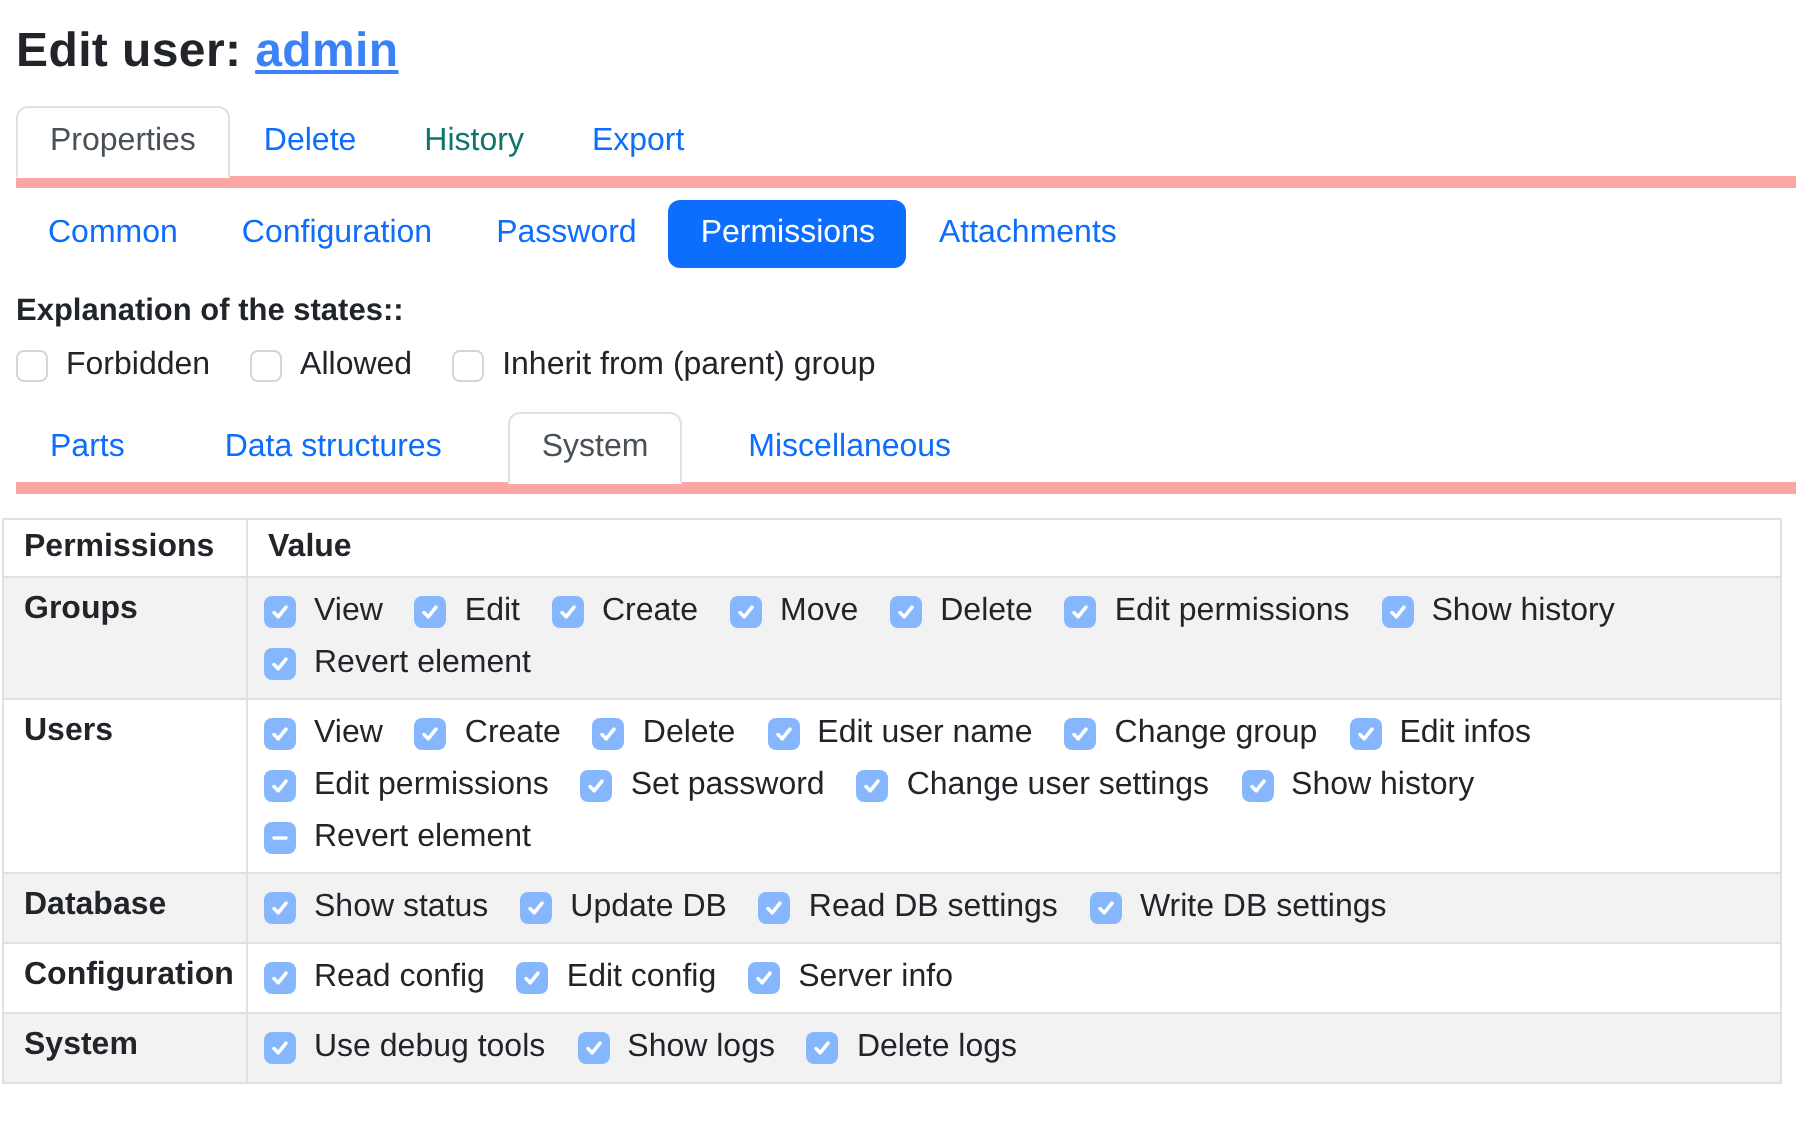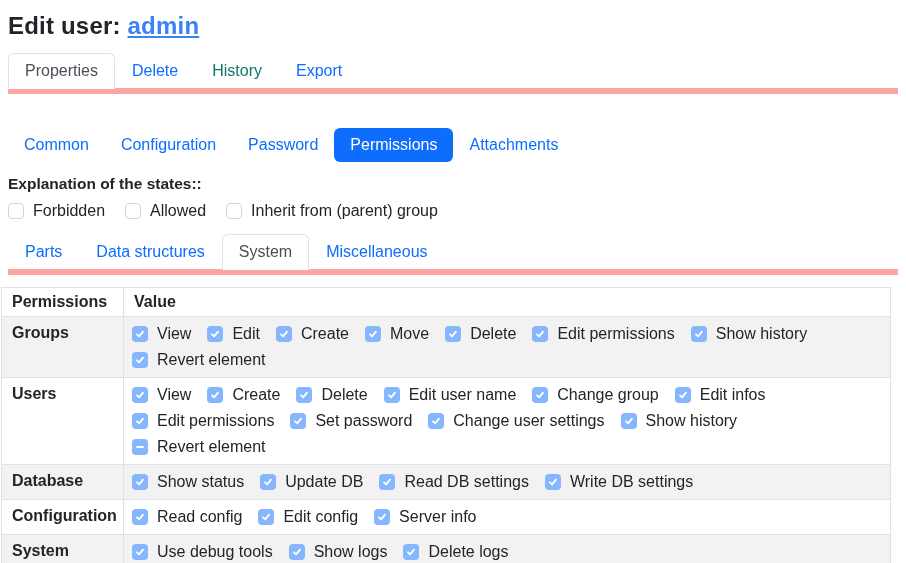--- a/index.html
+++ b/index.html
@@ -20,21 +20,21 @@
   .nav-item { display: block; }
   .nav-link {
     display: block; padding: 8px 16px; font-size: 16px; color: #0d6efd;
     text-decoration: none; cursor: pointer; white-space: nowrap;
   }
   .nav-tabs { border-bottom: 6px solid #fca5a5; width: 890px; }
   .nav-tabs .nav-link { margin-bottom: -1px; border: 1px solid transparent; border-radius: 6px 6px 0 0; }
   .nav-tabs .nav-link.active { color: #495057; background: #fff; border-color: #dee2e6 #dee2e6 #fff; }
   .nav-link.disabled { color: #0f766e; cursor: default; }
   #main-tabs { margin-top: 13px; }
-  .nav-pills { margin-top: 34px; }
+  .nav-pills { margin-top: 6px; }
   .nav-pills .nav-link { border-radius: 6px; }
   .nav-pills .nav-link.active { background: #0d6efd; color: #fff; }
 
   
   .legend { margin-top: 13px; }
   .legend-title { font-weight: 700; font-size: 15.5px; }
   .legend-options { display: flex; align-items: center; margin-top: 9px; }
   .legend-options .check-item { margin-right: 20px; }
 
   
@@ -42,21 +42,21 @@
   .check-item .item-label { font-size: 16px; color: #212529; }
   .cb {
     width: 16px; height: 16px; border-radius: 4px; margin-right: 9px; flex: none;
     display: inline-flex; align-items: center; justify-content: center;
   }
   .cb.checked, .cb.indeterminate { background: #86b7fe; }
   .cb.unchecked { background: #fff; border: 1px solid #d2d6db; }
   .cb svg { width: 12px; height: 12px; display: block; }
 
   
-  #permission-tabs { margin-top: 14px; }
+  #permission-tabs { margin-top: 14px; gap: 16px; }
 
   
   table.perm-table {
     border-collapse: collapse; table-layout: fixed;
     width: 890px; margin-top: 12px; margin-left: -7px;
   }
   .perm-table th, .perm-table td { border: 1px solid #dee2e6; }
   .perm-table thead th {
     text-align: left; font-weight: 700; font-size: 16px;
     padding: 5px 10px; background: #fff;

